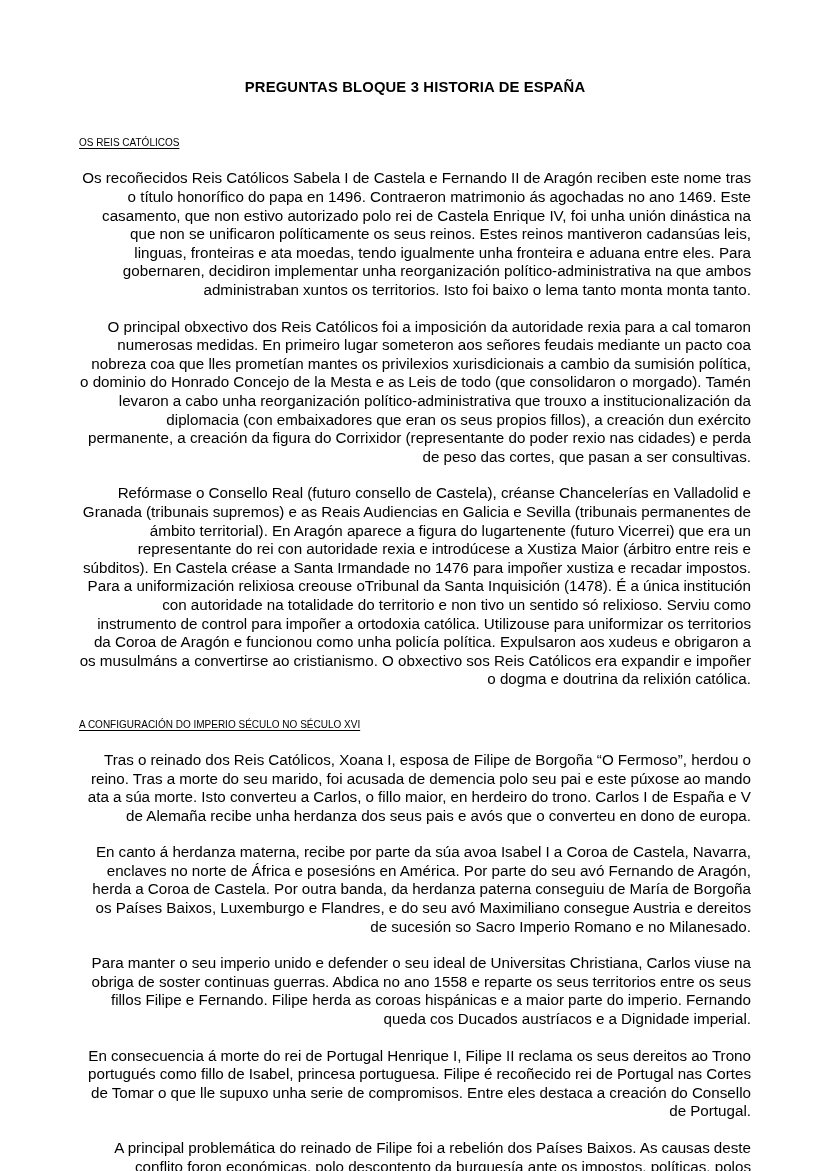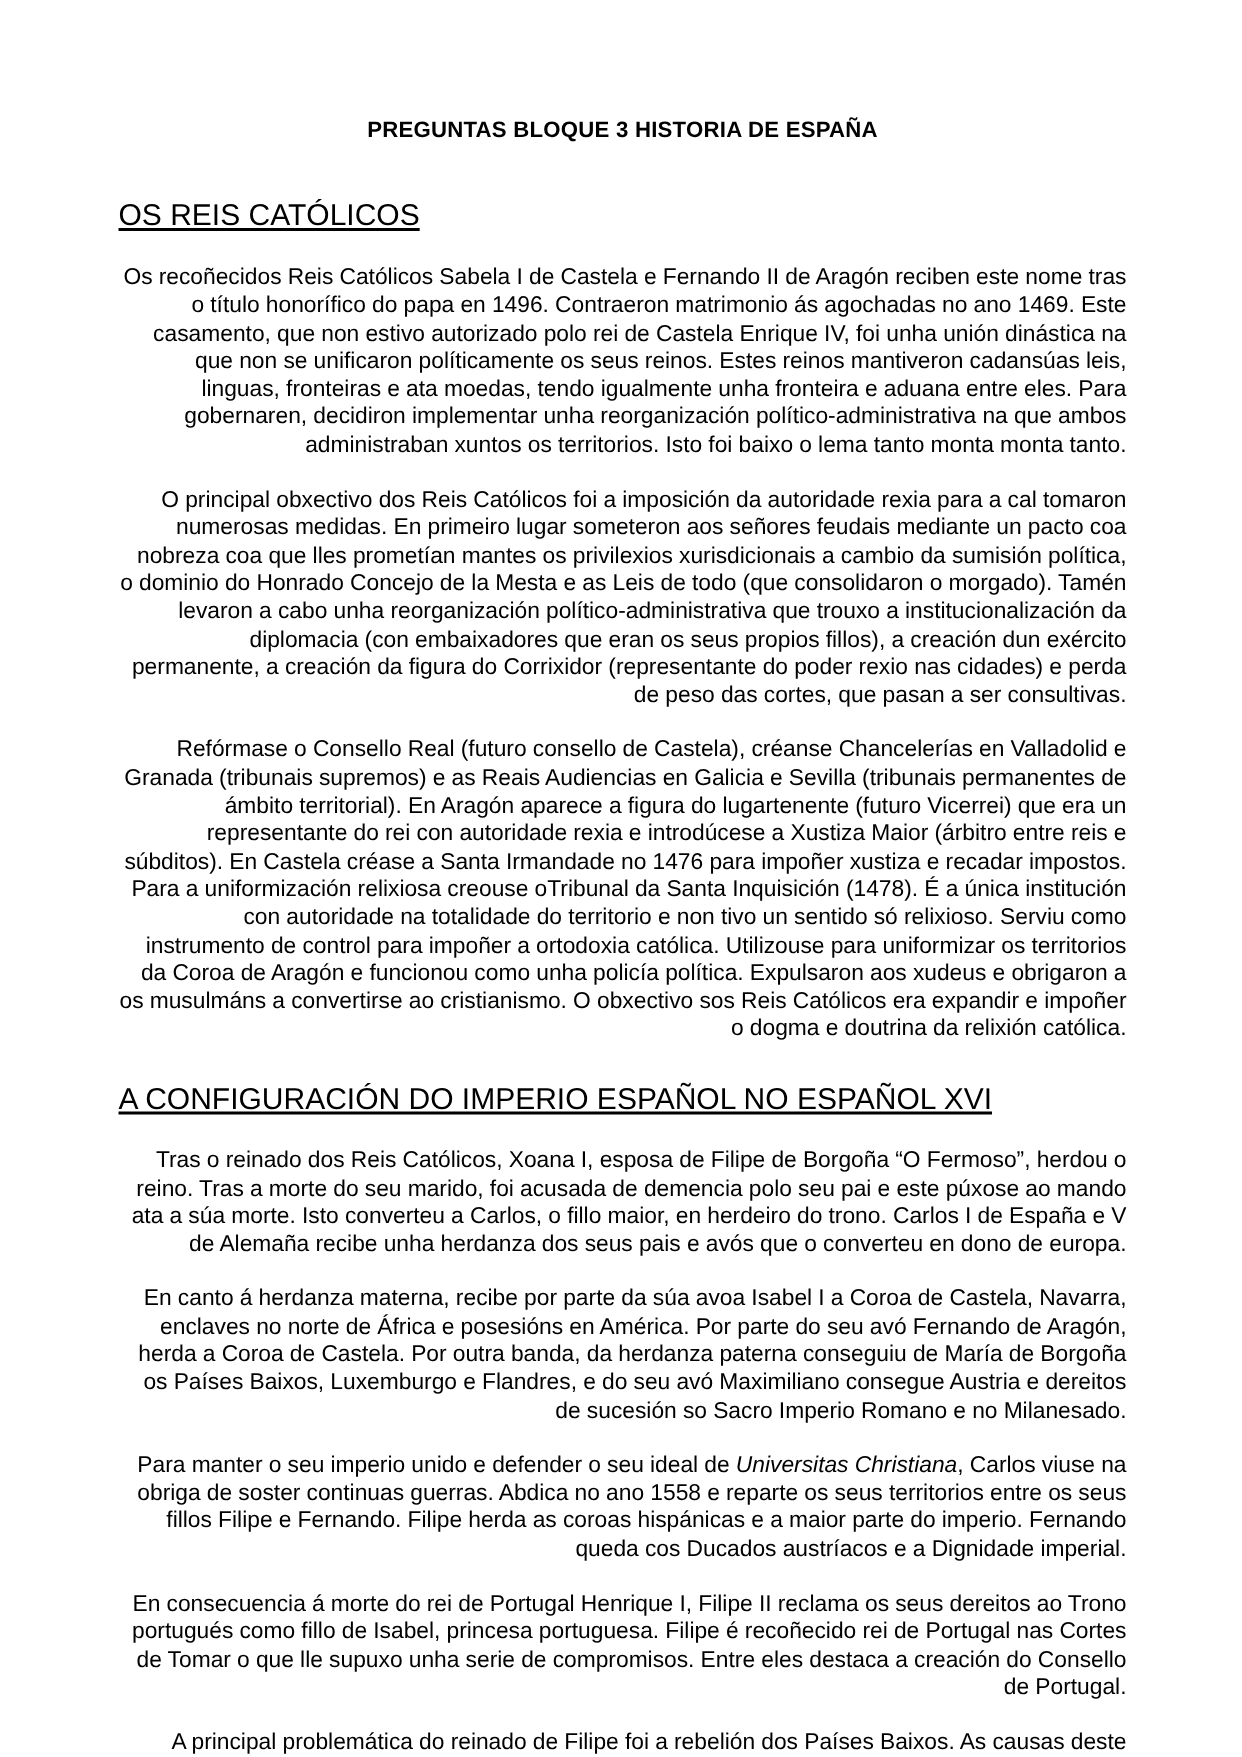--- a/index.html
+++ b/index.html
@@ -27,21 +27,21 @@
   }
   .doc-title {
     font-size: 14.8px;
     font-weight: bold;
     text-align: center;
     letter-spacing: 0.15px;
     margin: 0 0 36px 0;
     line-height: 1.25;
   }
   .section-heading {
-    font-size: 20px;
+    font-size: 10px;
     font-weight: normal;
     text-decoration: underline;
     text-underline-offset: 2px;
     margin: 0 0 19px 0;
     line-height: 1.25;
     display: block;
   }
   .section-heading-wrap {
     margin: 0 0 19px 0;
   }
@@ -56,21 +56,20 @@
     text-align: right;
     word-spacing: -0.1px;
   }
   p.para:last-child {
     margin-bottom: 0;
   }
   .gap-before-heading {
     margin-top: 25px;
   }
   .italic {
-    font-style: italic;
   }
 </style>
 </head>
 <body>
 
 <div class="page">
   <div class="content">
 
     <div class="doc-title">PREGUNTAS BLOQUE 3 HISTORIA DE ESPAÑA</div>
 
@@ -78,21 +77,21 @@
       <span class="section-heading">OS REIS CATÓLICOS</span>
     </div>
 
     <p class="para">Os recoñecidos Reis Católicos Sabela I de Castela e Fernando II de Aragón reciben este nome tras o título honorífico do papa en 1496. Contraeron matrimonio ás agochadas no ano 1469. Este casamento, que non estivo autorizado polo rei de Castela Enrique IV, foi unha unión dinástica na que non se unificaron políticamente os seus reinos. Estes reinos mantiveron cadansúas leis, linguas, fronteiras e ata moedas, tendo igualmente unha fronteira e aduana entre eles. Para gobernaren, decidiron implementar unha reorganización político-administrativa na que ambos administraban xuntos os territorios. Isto foi baixo o lema tanto monta monta tanto.</p>
 
     <p class="para">O principal obxectivo dos Reis Católicos foi a imposición da autoridade rexia para a cal tomaron numerosas medidas. En primeiro lugar someteron aos señores feudais mediante un pacto coa nobreza coa que lles prometían mantes os privilexios xurisdicionais a cambio da sumisión política, o dominio do Honrado Concejo de la Mesta e as Leis de todo (que consolidaron o morgado). Tamén levaron a cabo unha reorganización político-administrativa que trouxo a institucionalización da diplomacia (con embaixadores que eran os seus propios fillos), a creación dun exército permanente, a creación da figura do Corrixidor (representante do poder rexio nas cidades) e perda de peso das cortes, que pasan a ser consultivas.</p>
 
     <p class="para">Refórmase o Consello Real (futuro consello de Castela), créanse Chancelerías en Valladolid e Granada (tribunais supremos) e as Reais Audiencias en Galicia e Sevilla (tribunais permanentes de ámbito territorial). En Aragón aparece a figura do lugartenente (futuro Vicerrei) que era un representante do rei con autoridade rexia e introdúcese a Xustiza Maior (árbitro entre reis e súbditos). En Castela créase a Santa Irmandade no 1476 para impoñer xustiza e recadar impostos. Para a uniformización relixiosa creouse oTribunal da Santa Inquisición (1478). É a única institución con autoridade na totalidade do territorio e non tivo un sentido só relixioso. Serviu como instrumento de control para impoñer a ortodoxia católica. Utilizouse para uniformizar os territorios da Coroa de Aragón e funcionou como unha policía política. Expulsaron aos xudeus e obrigaron a os musulmáns a convertirse ao cristianismo. O obxectivo sos Reis Católicos era expandir e impoñer o dogma e doutrina da relixión católica.</p>
 
     <div class="section-heading-wrap gap-before-heading">
-      <span class="section-heading">A CONFIGURACIÓN DO IMPERIO ESPAÑOL NO ESPAÑOL XVI</span>
+      <span class="section-heading">A CONFIGURACIÓN DO IMPERIO SÉCULO NO SÉCULO XVI</span>
     </div>
 
     <p class="para">Tras o reinado dos Reis Católicos, Xoana I, esposa de Filipe de Borgoña “O Fermoso”, herdou o reino. Tras a morte do seu marido, foi acusada de demencia polo seu pai e este púxose ao mando ata a súa morte. Isto converteu a Carlos, o fillo maior, en herdeiro do trono. Carlos I de España e V de Alemaña recibe unha herdanza dos seus pais e avós que o converteu en dono de europa.</p>
 
     <p class="para">En canto á herdanza materna, recibe por parte da súa avoa Isabel I a Coroa de Castela, Navarra, enclaves no norte de África e posesións en América. Por parte do seu avó Fernando de Aragón, herda a Coroa de Castela. Por outra banda, da herdanza paterna conseguiu de María de Borgoña os Países Baixos, Luxemburgo e Flandres, e do seu avó Maximiliano consegue Austria e dereitos de sucesión so Sacro Imperio Romano e no Milanesado.</p>
 
     <p class="para"><span>Para manter o seu imperio unido e defender o seu ideal de </span><span class="italic">Universitas Christiana</span><span>, Carlos viuse na obriga de soster continuas guerras. Abdica no ano 1558 e reparte os seus territorios entre os seus fillos Filipe e Fernando. Filipe herda as coroas hispánicas e a maior parte do imperio. Fernando queda cos Ducados austríacos e a Dignidade imperial.</span></p>
 
     <p class="para">En consecuencia á morte do rei de Portugal Henrique I, Filipe II reclama os seus dereitos ao Trono portugués como fillo de Isabel, princesa portuguesa. Filipe é recoñecido rei de Portugal nas Cortes de Tomar o que lle supuxo unha serie de compromisos. Entre eles destaca a creación do Consello de Portugal.</p>
 

